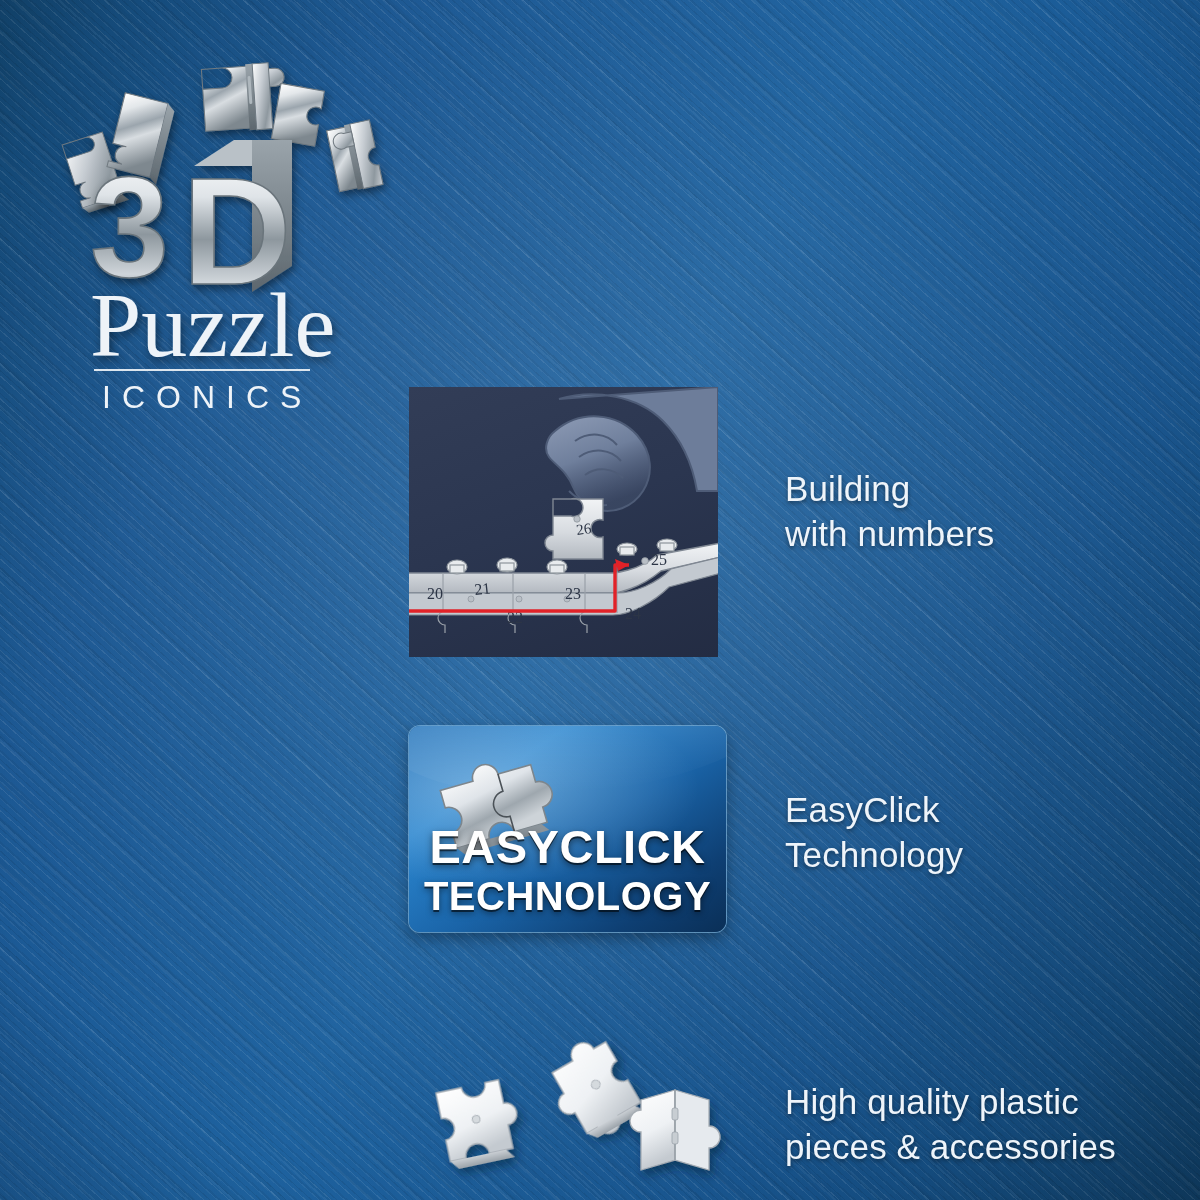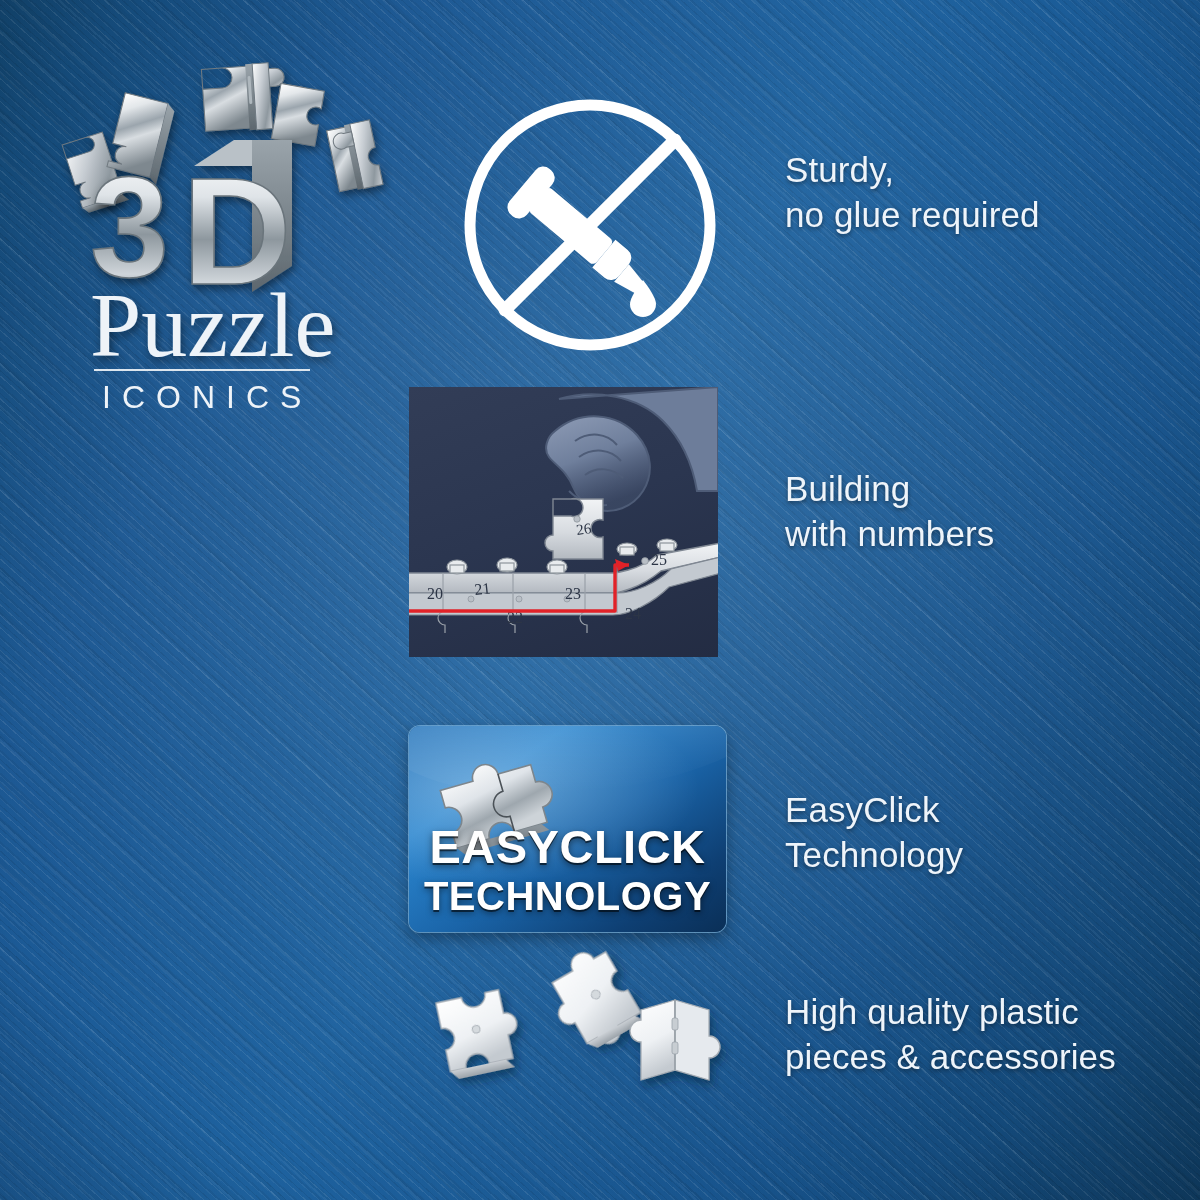--- a/index.html
+++ b/index.html
@@ -45,21 +45,21 @@
   #row-glue{left:455px;top:90px;}
   #row-glue .visual{width:270px;height:270px;}
   #row-glue .caption{position:absolute;left:330px;top:58px;width:420px;}
 
   #row-numbers{left:409px;top:387px;}
   #row-numbers .caption{position:absolute;left:376px;top:80px;width:420px;}
 
   #row-easyclick{left:409px;top:726px;}
   #row-easyclick .caption{position:absolute;left:376px;top:62px;width:420px;}
 
-  #row-pieces{left:405px;top:976px;}
+  #row-pieces{left:405px;top:1066px;}
   #row-pieces .caption{position:absolute;left:380px;top:14px;width:430px;}
 
   .numbers-panel{
     width:309px;height:270px;
     background:linear-gradient(160deg,#323d57 0%,#2b3650 48%,#232c43 100%);
     overflow:hidden;position:relative;
   }
   .easyclick-card{
     width:317px;height:206px;border-radius:11px;
     background:
@@ -170,43 +170,20 @@
       </g>
 
       <g filter="url(#softshadow)">
         <text x="48" y="308" font-family="'Liberation Serif', serif" font-size="92" fill="#eef3f8">Puzzle</text>
       </g>
       <line x1="52" y1="322" x2="268" y2="322" stroke="#dde6ee" stroke-width="2"></line>
       <text x="60" y="360" font-family="'Liberation Sans', sans-serif" font-size="32" letter-spacing="11" fill="#eef3f8">ICONICS</text>
     </svg>
   </div>
 
-  <div class="row" id="row-glue">
-    <div class="visual">
-      <svg viewBox="0 0 270 270" xmlns="http://www.w3.org/2000/svg">
-        <g fill="none" stroke="#ffffff" stroke-width="11">
-          <circle cx="135" cy="135" r="120"></circle>
-        </g>
-        <g fill="#ffffff">
-          <g transform="rotate(40 135 135)">
-            <rect x="58" y="118" width="22" height="60" rx="10"></rect>
-            <rect x="78" y="132" width="86" height="32" rx="5"></rect>
-            <path d="M164,130 h16 a10,10 0 0,1 10,10 v16 a10,10 0 0,1 -10,10 h-16 z"></path>
-            <path d="M190,140 l30,6 a6,6 0 0,1 0,11 l-30,6 z"></path>
-          </g>
-          <path d="M188,190 c0,0 -13,16 -13,24 a13,13 0 0,0 26,0 c0,-8 -13,-24 -13,-24 z"></path>
-        </g>
-        <g stroke="#ffffff" stroke-width="13" stroke-linecap="round">
-          <line x1="50" y1="220" x2="220" y2="50"></line>
-        </g>
-      </svg>
-    </div>
-    <div class="caption">Sturdy,
-no glue required</div>
-  </div>
 
   <div class="row" id="row-numbers">
     <div class="visual numbers-panel">
       <svg viewBox="0 0 309 270" xmlns="http://www.w3.org/2000/svg">
         <defs>
           <linearGradient id="plast" x1="0" y1="0" x2="0" y2="1">
             <stop offset="0" stop-color="#f2f4f6"></stop>
             <stop offset="0.55" stop-color="#d7dbe0"></stop>
             <stop offset="1" stop-color="#b3b9c0"></stop>
           </linearGradient>

